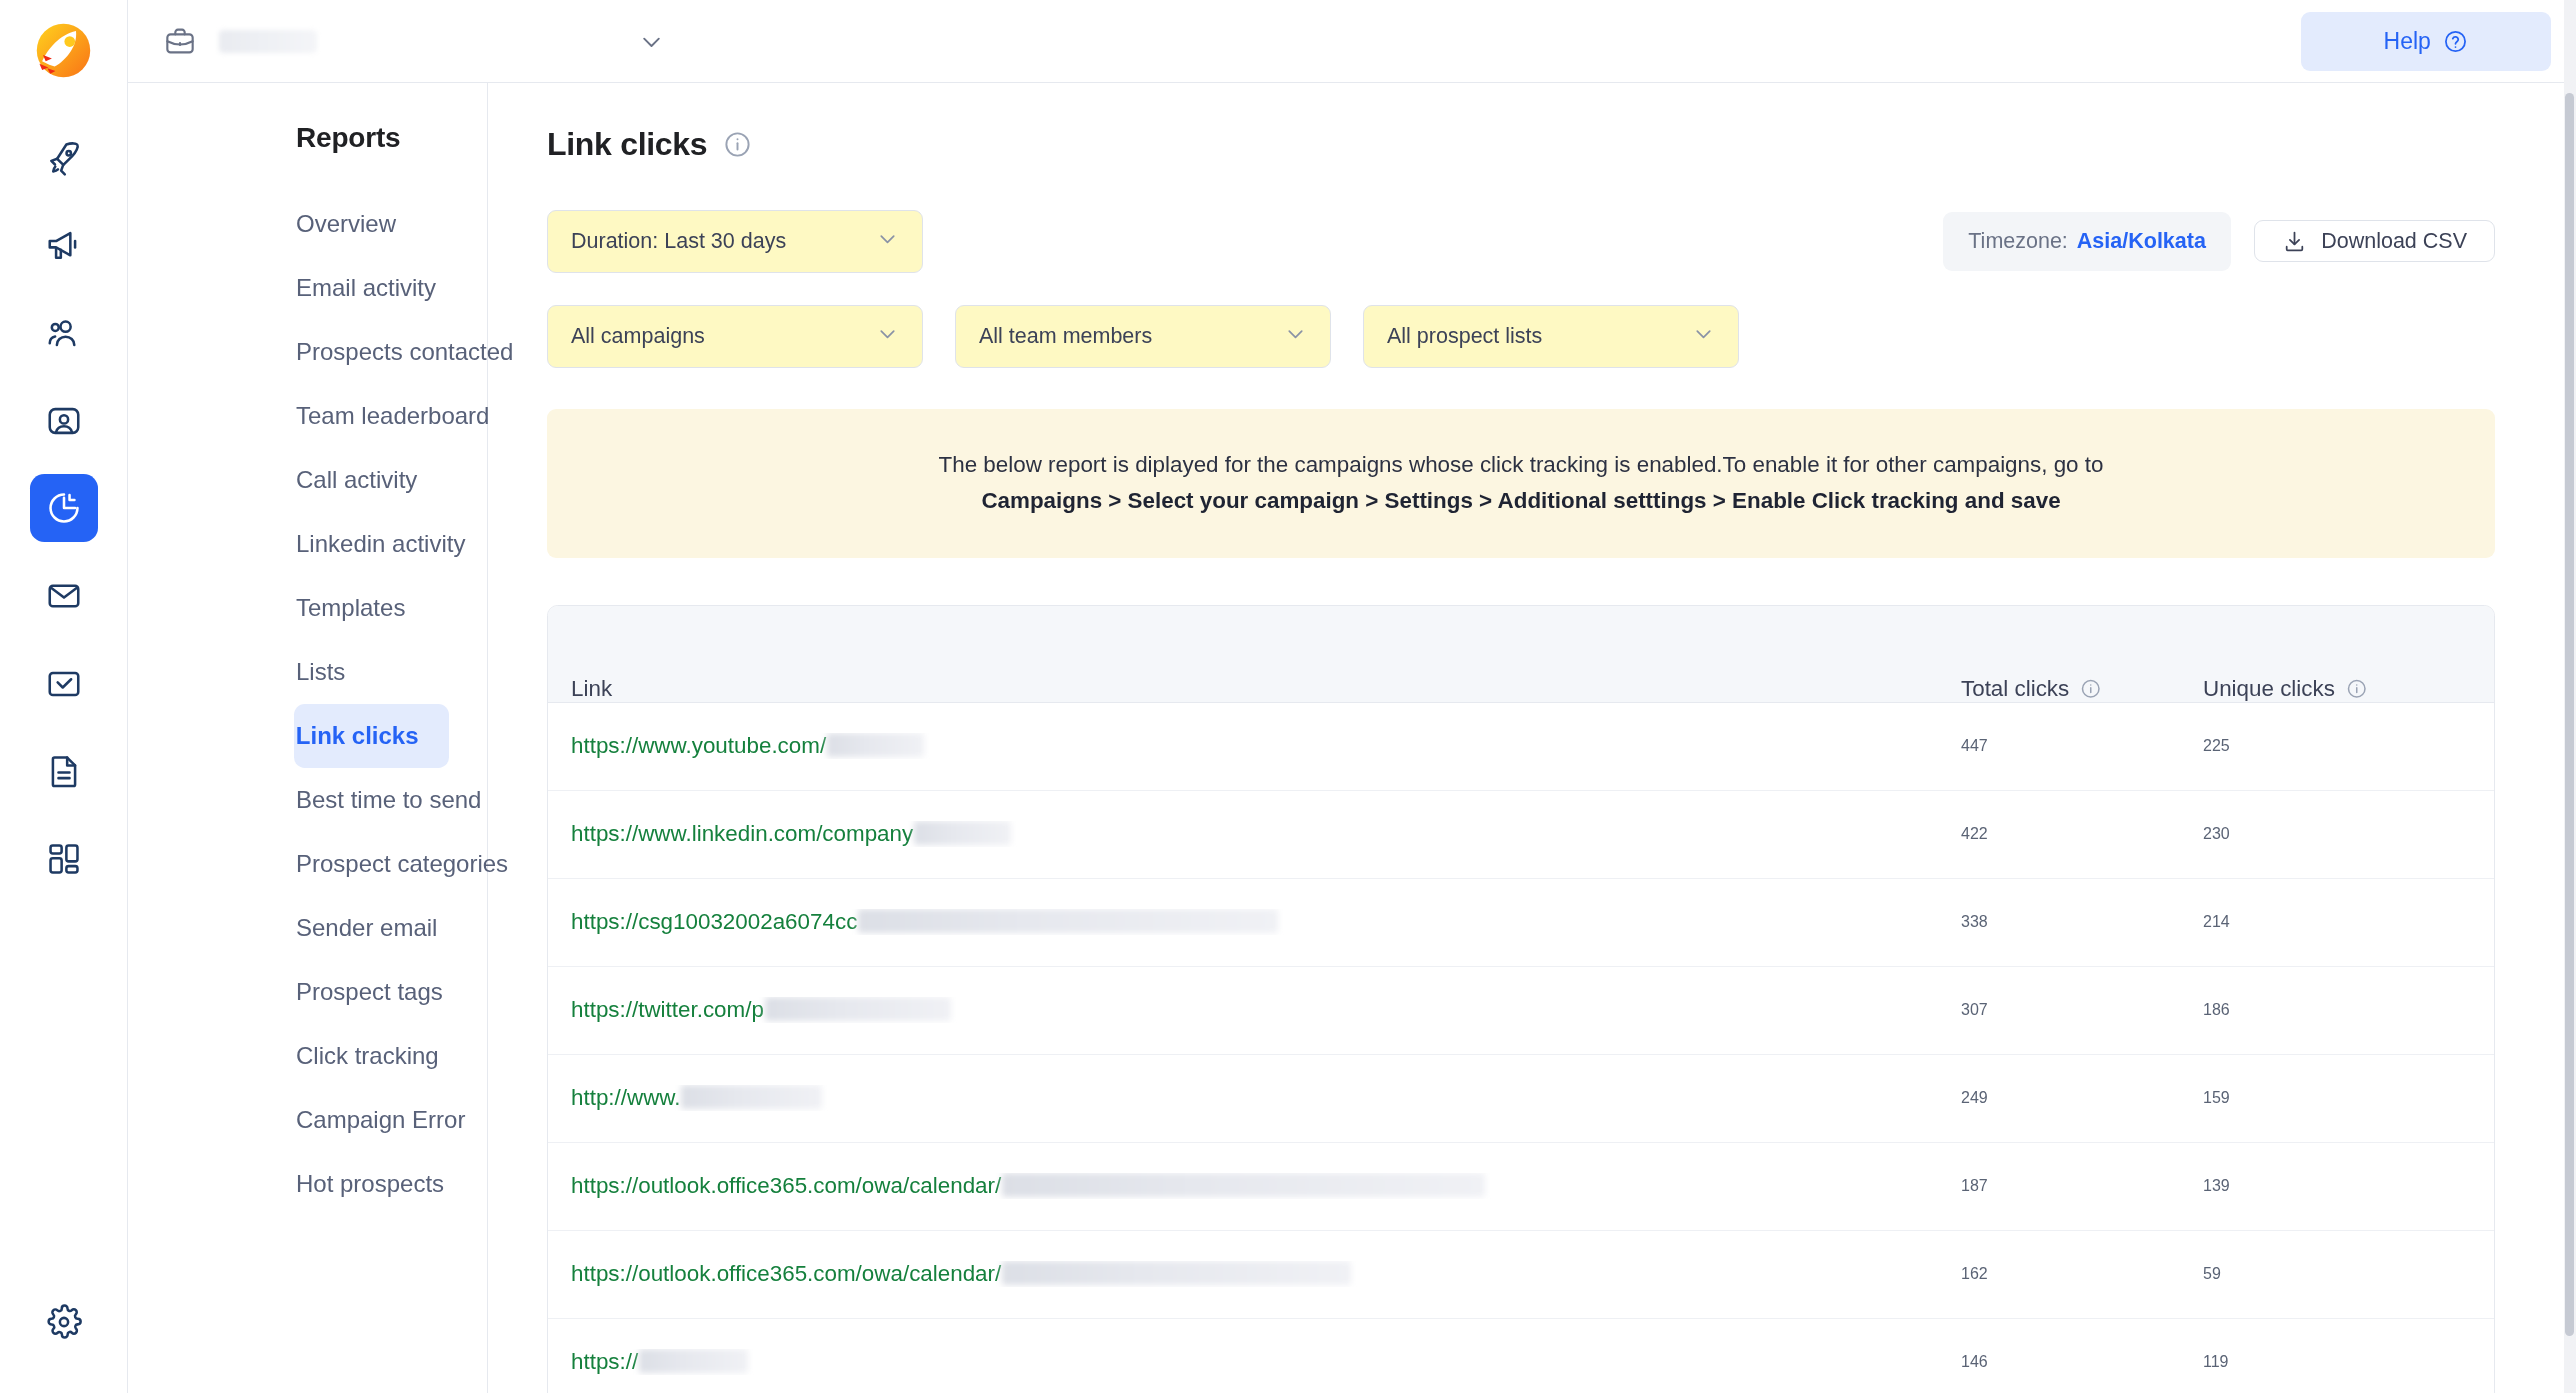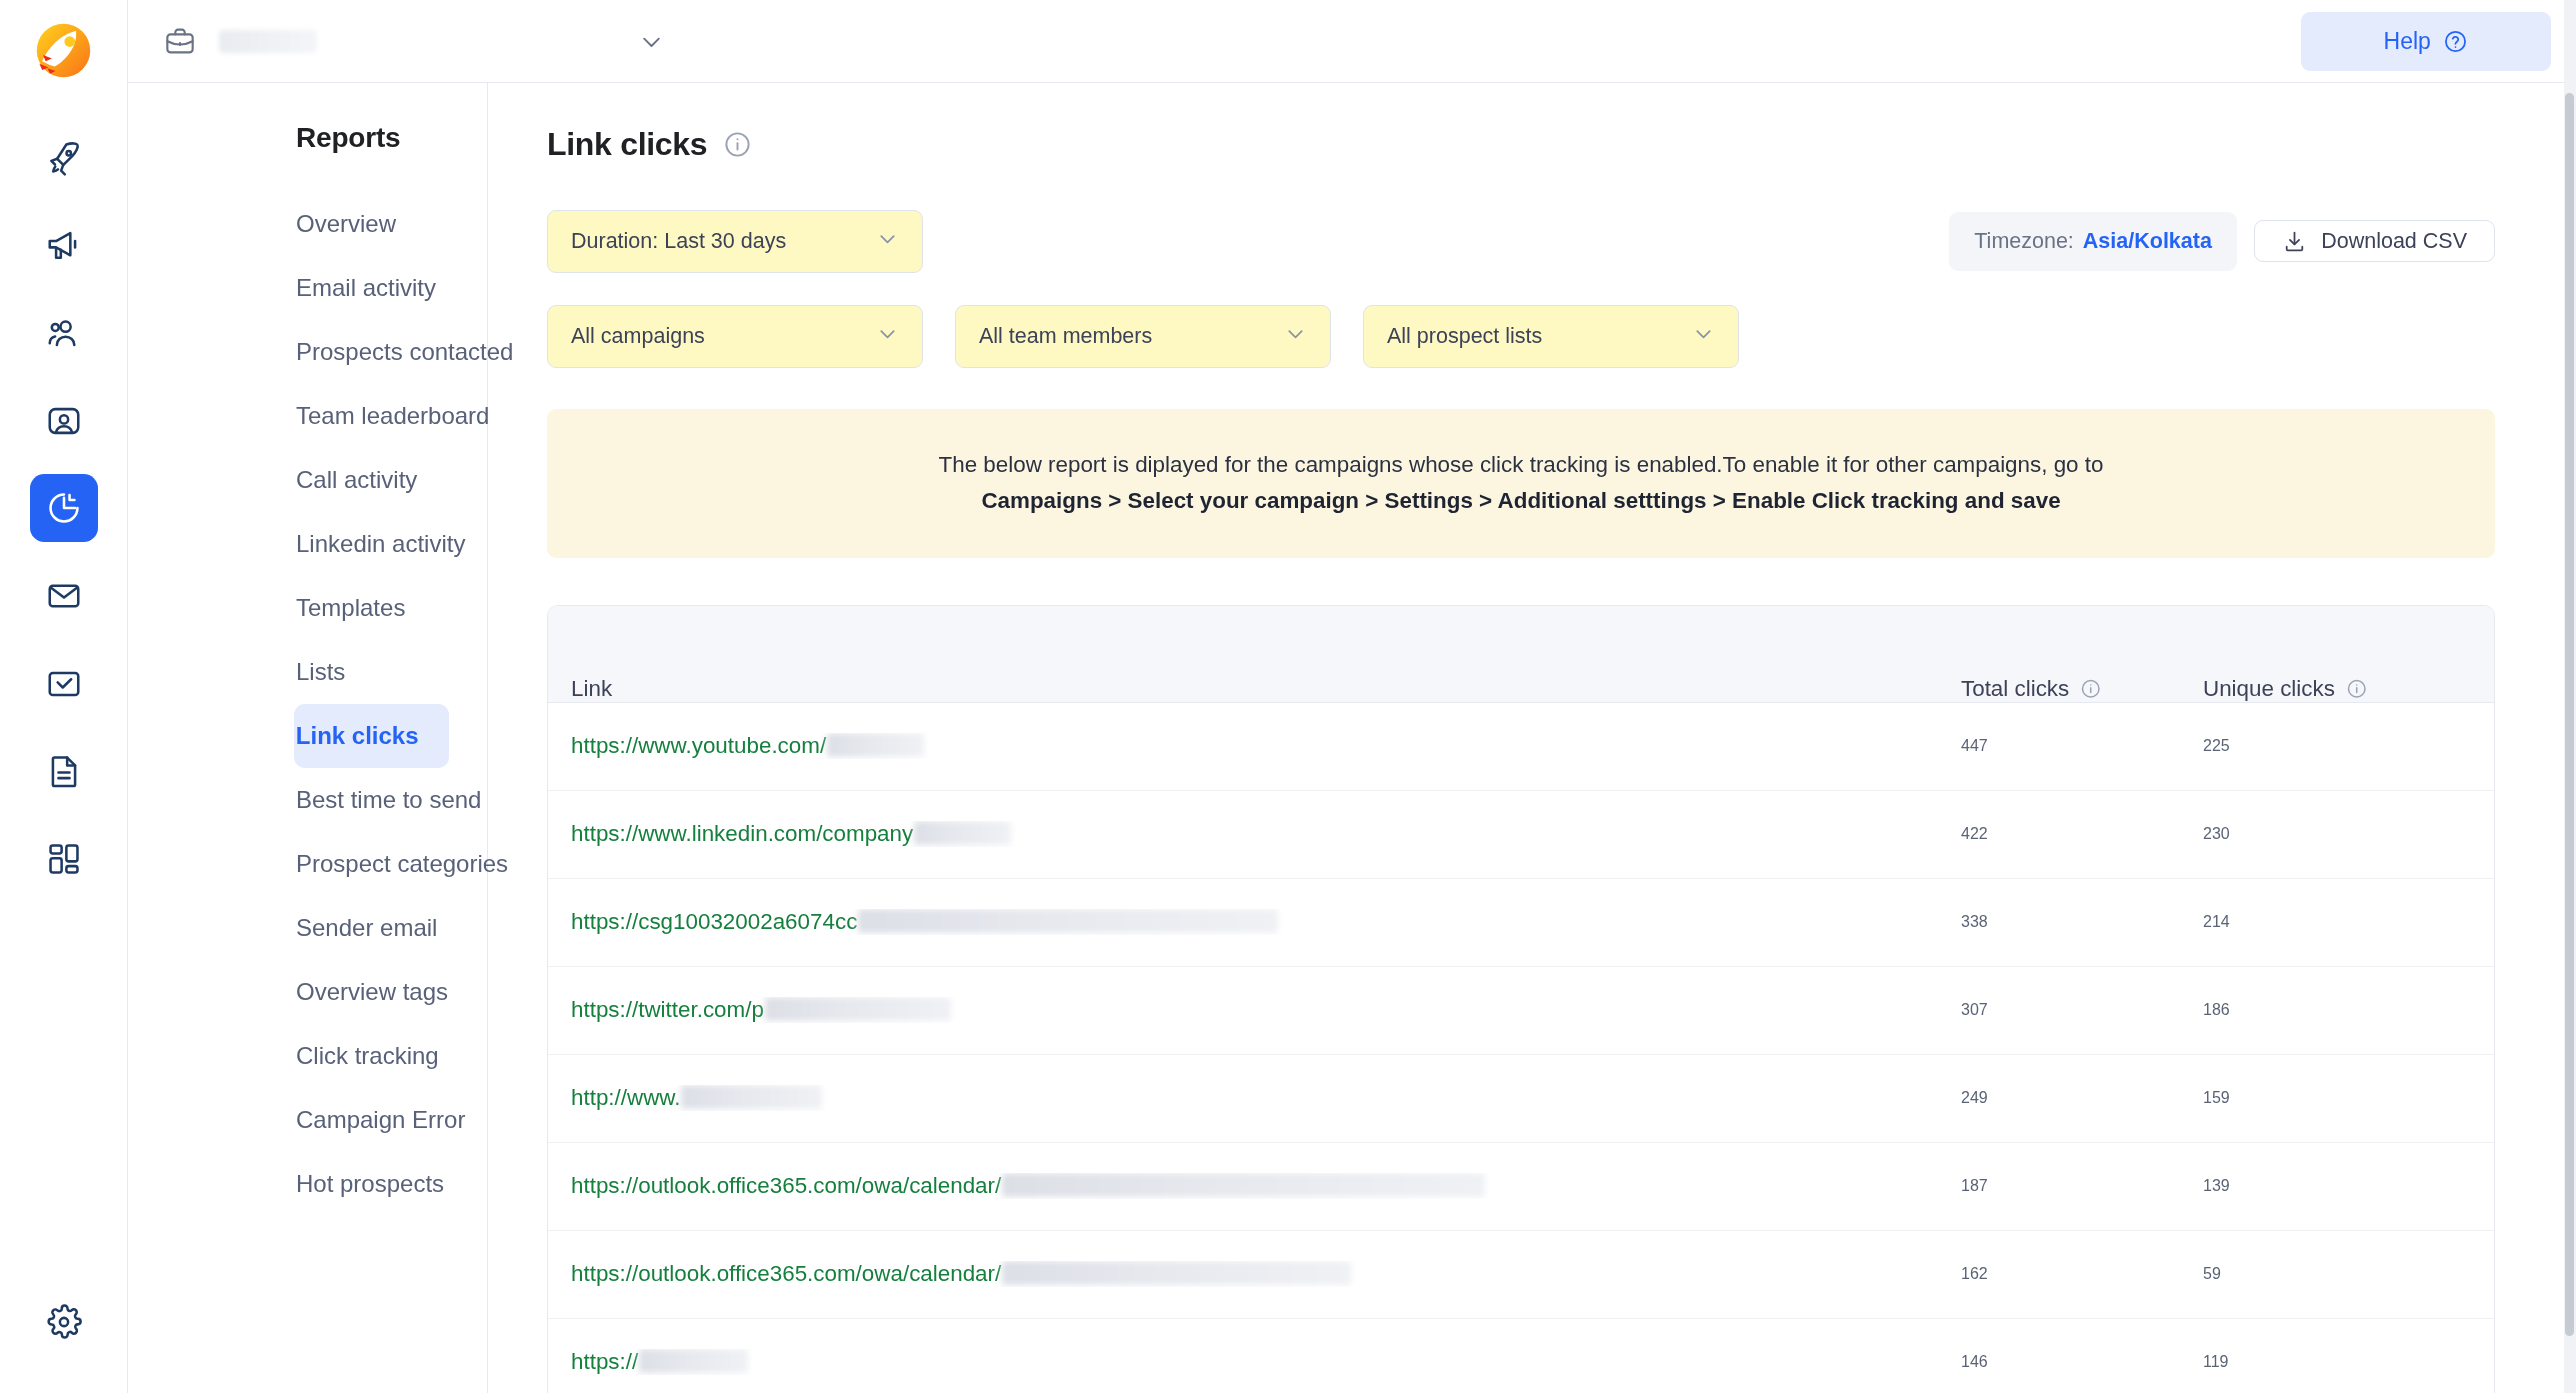--- a/index.html
+++ b/index.html
@@ -215,21 +215,21 @@
   }
   .select .chev { margin-left: auto; padding-left: 19.7px; }
   .sel-duration { width: 376px; }
   .sel-campaigns { width: 376px; }
   .sel-team { width: 376px; }
   .sel-lists { width: 376px; }
 
   .filters-right {
     display: flex;
     align-items: center;
-    gap: 17px;
+    gap: 23px;
     padding-top: 1.8px;
   }
   .tz-pill {
     height: 59px;
     background: #f3f5f8;
     border-radius: 9px;
     display: flex;
     align-items: center;
     gap: 9px;
     padding: 0 25px;
@@ -525,21 +525,21 @@
           <li class="nav-item">Prospects contacted</li>
           <li class="nav-item">Team leaderboard</li>
           <li class="nav-item">Call activity</li>
           <li class="nav-item">Linkedin activity</li>
           <li class="nav-item">Templates</li>
           <li class="nav-item">Lists</li>
           <li class="nav-item active">Link clicks</li>
           <li class="nav-item">Best time to send</li>
           <li class="nav-item">Prospect categories</li>
           <li class="nav-item">Sender email</li>
-          <li class="nav-item">Overview tags</li>
+          <li class="nav-item">Prospect tags</li>
           <li class="nav-item">Click tracking</li>
           <li class="nav-item">Campaign Error</li>
           <li class="nav-item">Hot prospects</li>
         </ul>
       </aside>
 
       <main class="main">
 
         <div class="page-head">
           <span class="page-title">Link clicks</span>

